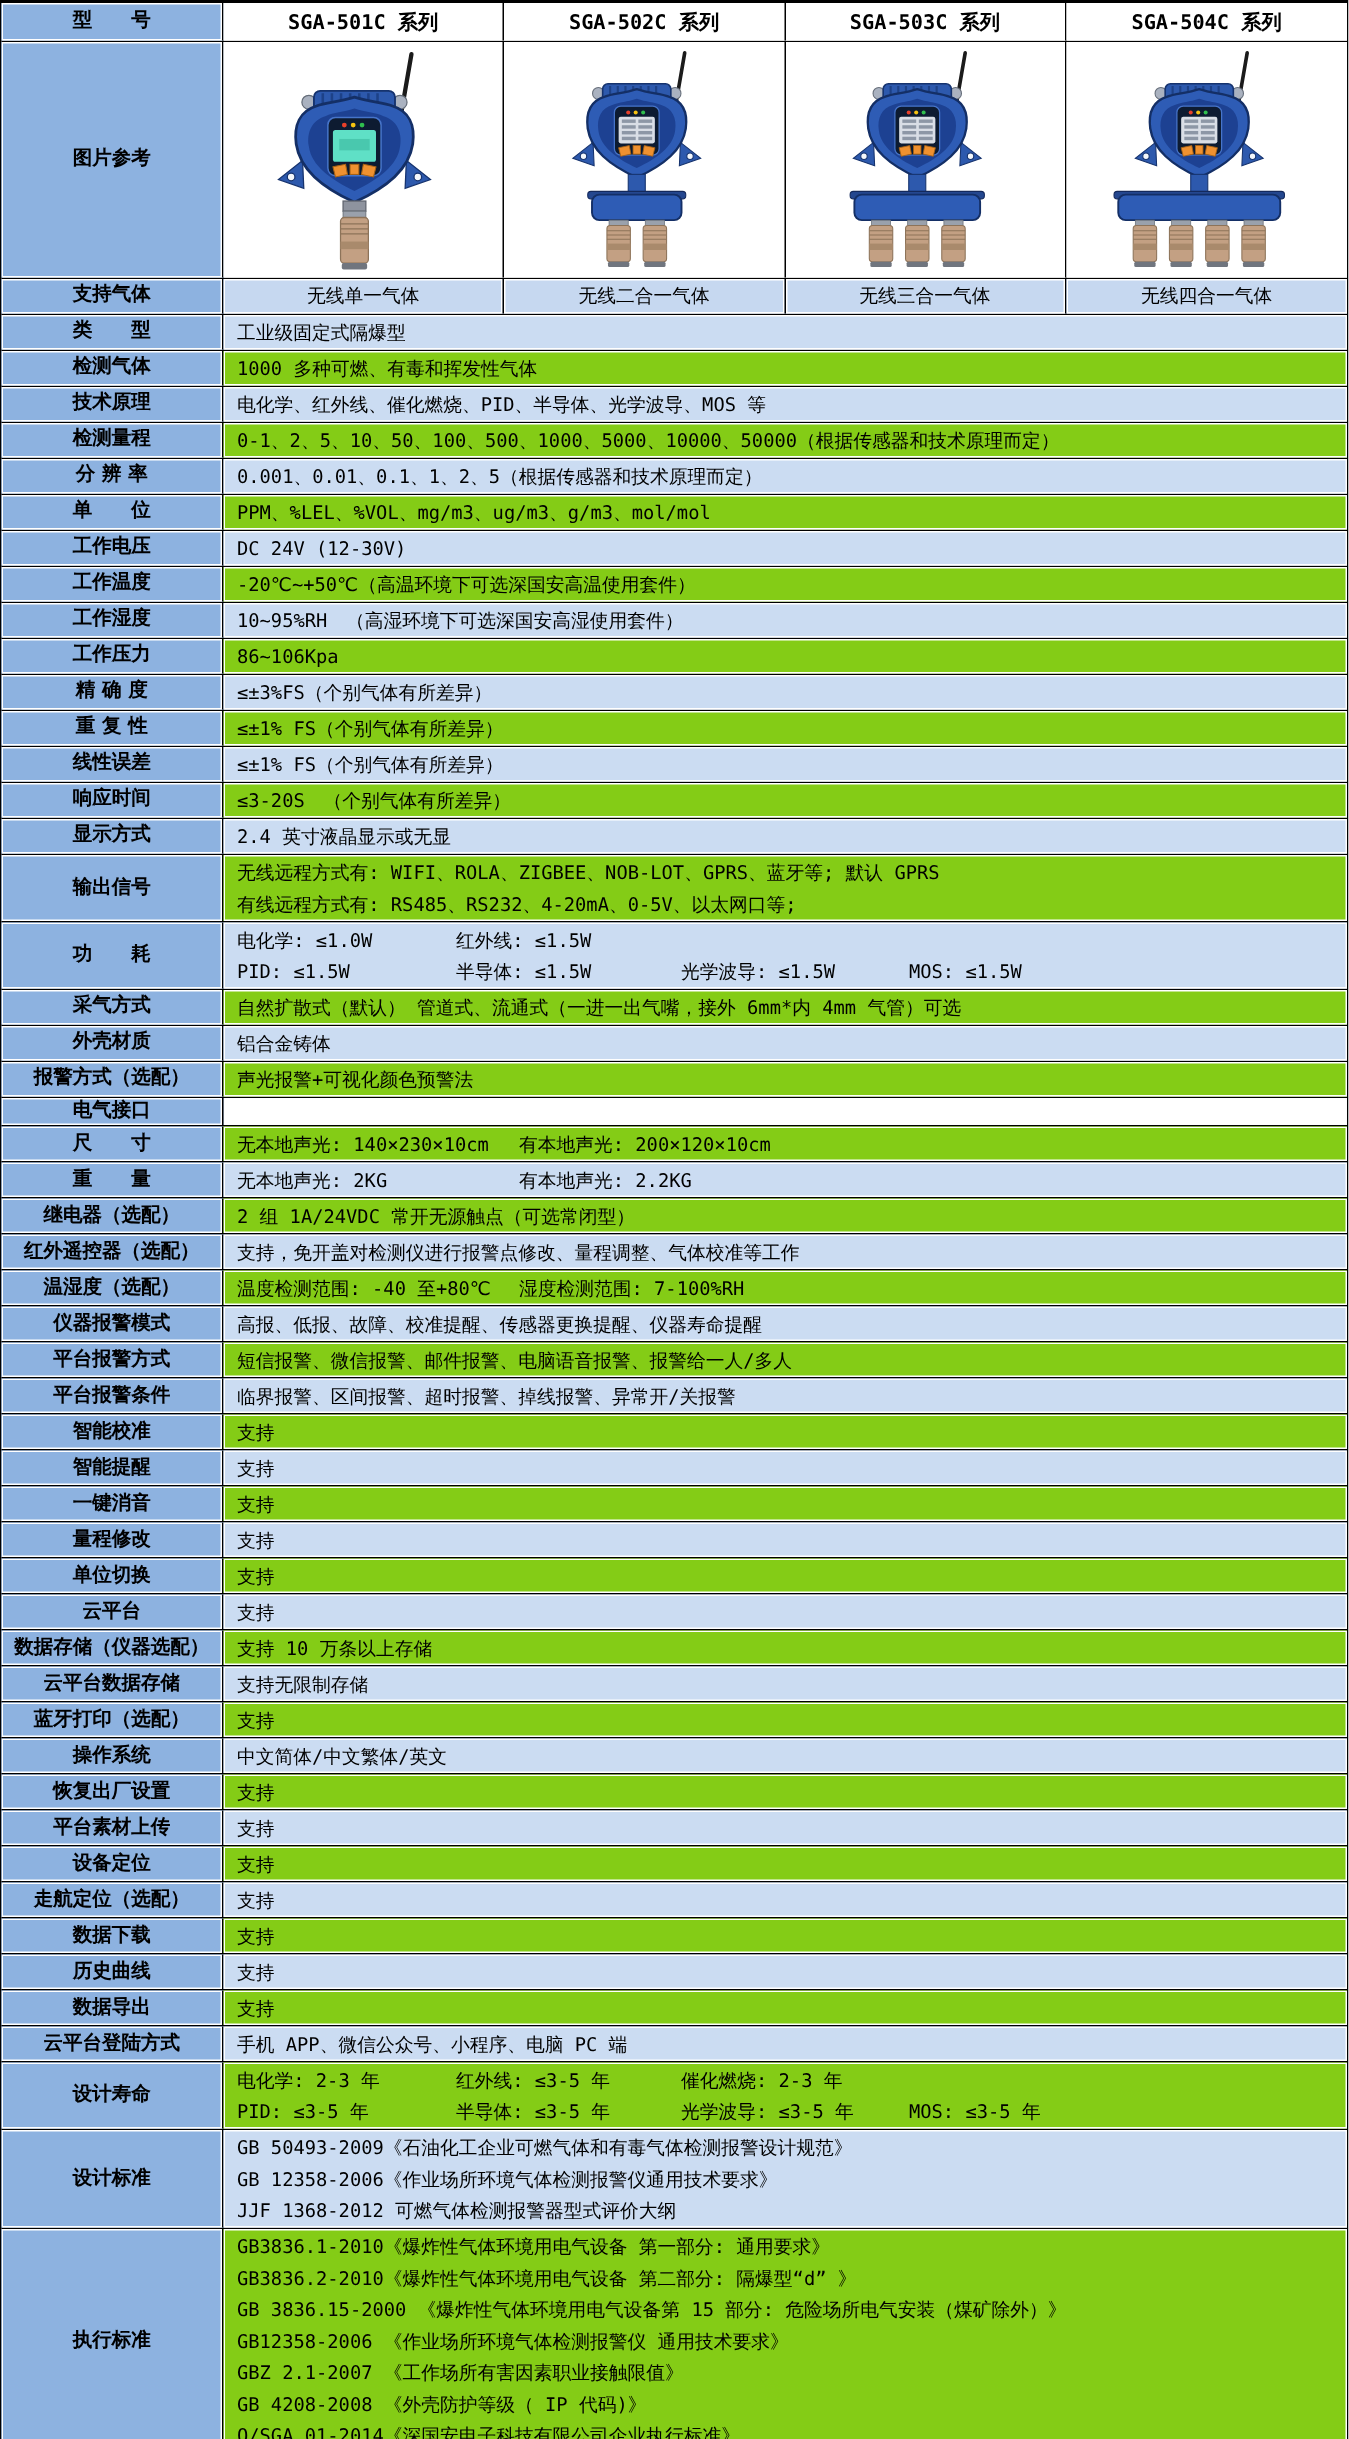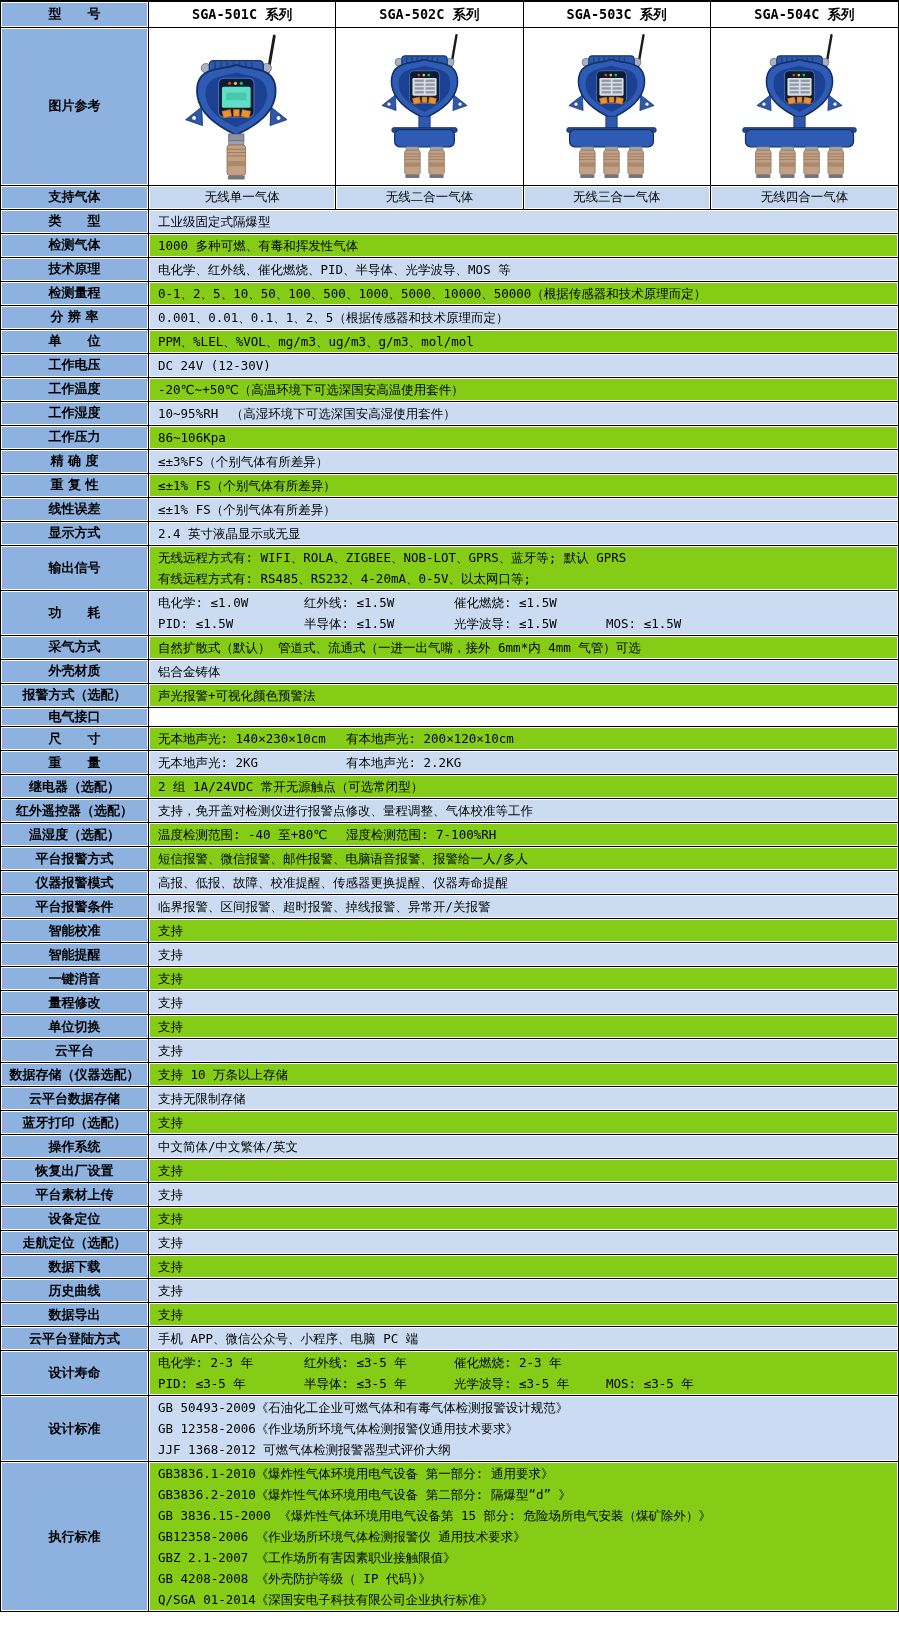--- a/index.html
+++ b/index.html
@@ -415,40 +415,45 @@
         <div class="cell val">
           <div class="line">≤±1% FS（个别气体有所差异）</div>
         </div>
       </div>
       <div class="row r-light">
         <div class="cell label">线性误差</div>
         <div class="cell val">
           <div class="line">≤±1% FS（个别气体有所差异）</div>
         </div>
       </div>
+      <div class="row r-dark">
+        <div class="cell label">响应时间</div>
+        <div class="cell val">
+          <div class="line">≤3-20S　（个别气体有所差异）</div>
+        </div>
+      </div>
       <div class="row r-light">
         <div class="cell label">显示方式</div>
         <div class="cell val">
           <div class="line">2.4 英寸液晶显示或无显</div>
         </div>
       </div>
       <div class="row r-dark">
         <div class="cell label">输出信号</div>
         <div class="cell val">
           <div class="line">无线远程方式有: WIFI、ROLA、ZIGBEE、NOB-LOT、GPRS、蓝牙等; 默认 GPRS</div>
           <div class="line">有线远程方式有: RS485、RS232、4-20mA、0-5V、以太网口等;</div>
         </div>
       </div>
       <div class="row r-light">
         <div class="cell label">功　　耗</div>
         <div class="cell val">
           <div class="line segs segs-3">
             <span>电化学: ≤1.0W</span>
             <span>红外线: ≤1.5W</span>
-            <span>催化燃烧: ≤1.5W</span>
           </div>
           <div class="line segs segs-4">
             <span>PID: ≤1.5W</span>
             <span>半导体: ≤1.5W</span>
             <span>光学波导: ≤1.5W</span>
             <span>MOS: ≤1.5W</span>
           </div>
         </div>
       </div>
       <div class="row r-dark">
@@ -504,30 +509,30 @@
       </div>
       <div class="row r-dark">
         <div class="cell label">温湿度（选配）</div>
         <div class="cell val">
           <div class="line segs segs-2">
             <span>温度检测范围: -40 至+80℃</span>
             <span>湿度检测范围: 7-100%RH</span>
           </div>
         </div>
       </div>
+      <div class="row r-light">
+        <div class="cell label">仪器报警模式</div>
+        <div class="cell val">
+          <div class="line">高报、低报、故障、校准提醒、传感器更换提醒、仪器寿命提醒</div>
+        </div>
+      </div>
       <div class="row r-dark">
         <div class="cell label">平台报警方式</div>
         <div class="cell val">
           <div class="line">短信报警、微信报警、邮件报警、电脑语音报警、报警给一人/多人</div>
-        </div>
-      </div>
-      <div class="row r-light">
-        <div class="cell label">仪器报警模式</div>
-        <div class="cell val">
-          <div class="line">高报、低报、故障、校准提醒、传感器更换提醒、仪器寿命提醒</div>
         </div>
       </div>
       <div class="row r-light">
         <div class="cell label">平台报警条件</div>
         <div class="cell val">
           <div class="line">临界报警、区间报警、超时报警、掉线报警、异常开/关报警</div>
         </div>
       </div>
       <div class="row r-dark">
         <div class="cell label">智能校准</div>

